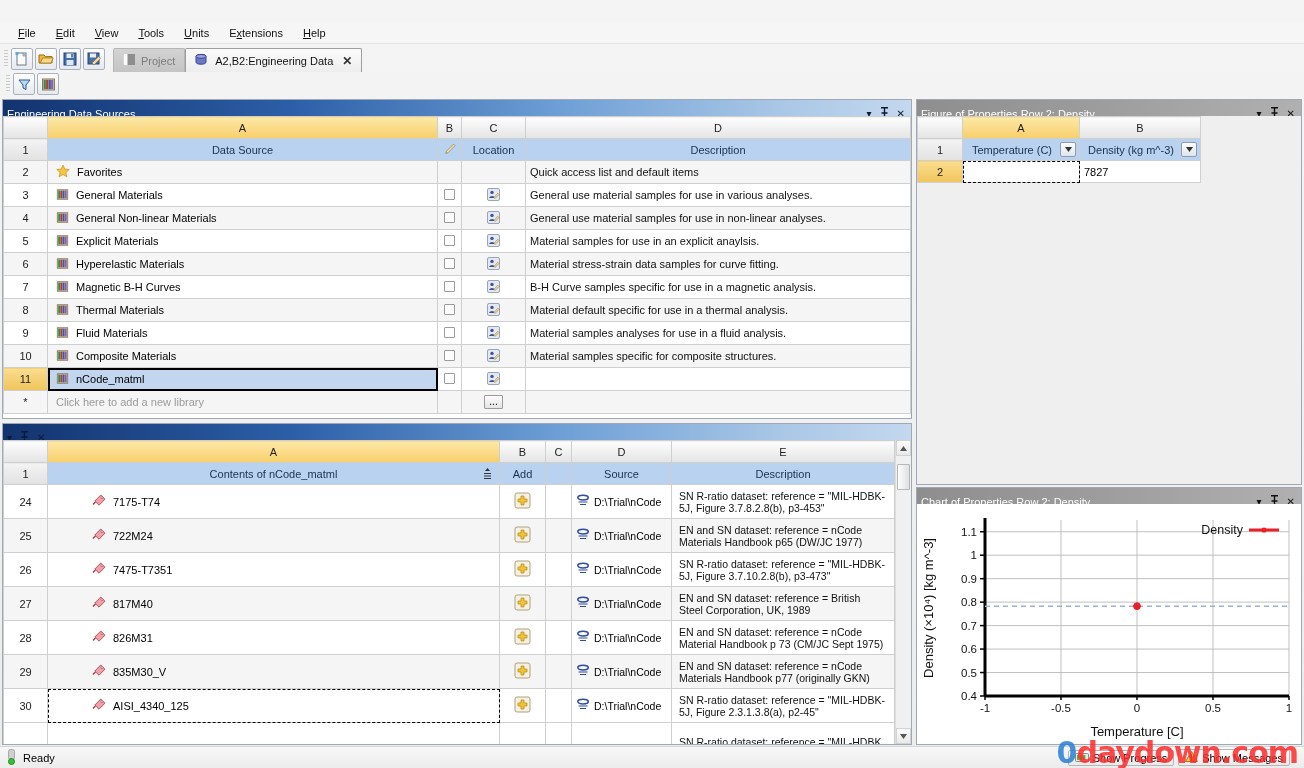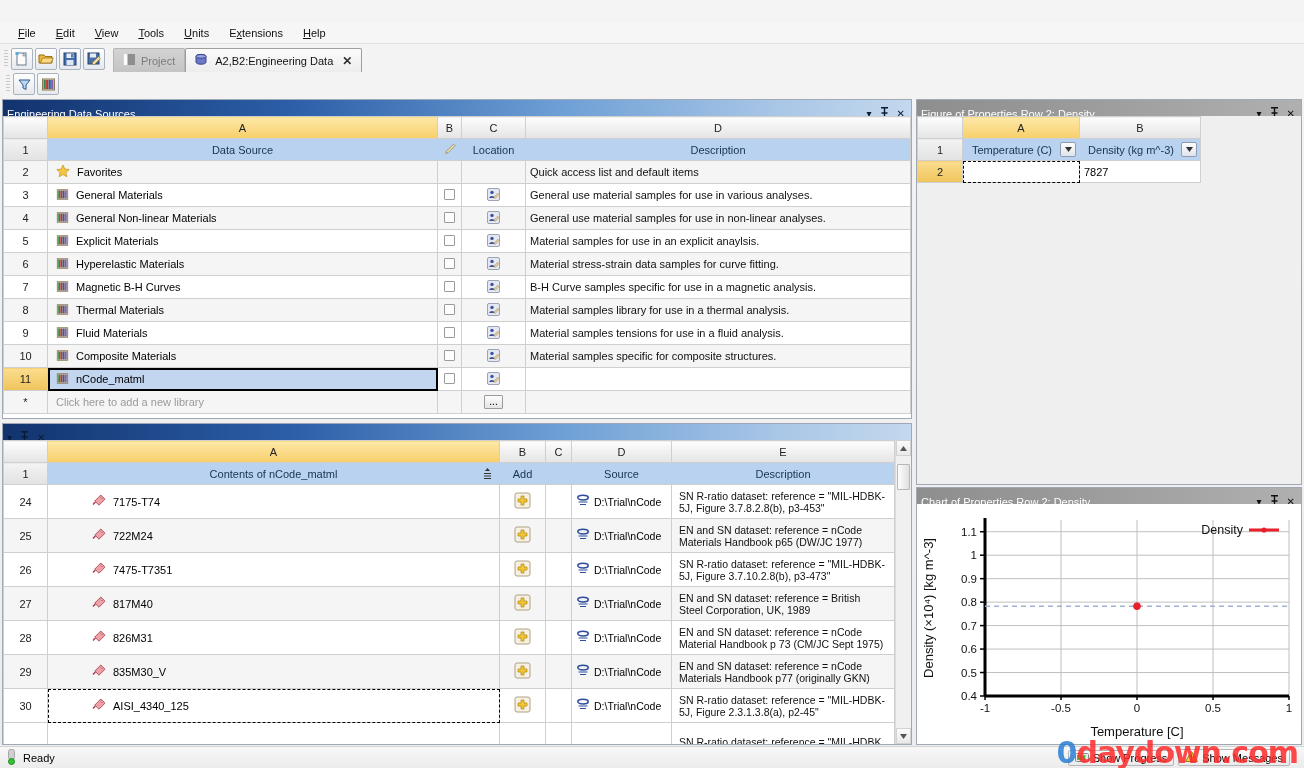--- a/index.html
+++ b/index.html
@@ -464,21 +464,21 @@
             <span>Thermal Materials</span>
                 </span>
               </td>
           <td class="cellcenter"><span class="ck"></span></td>
           <td class="cellcenter"><span><svg width="15" height="15" viewBox="0 0 15 15">
                     <rect x="1.5" y="1.5" width="12" height="12" rx="1.5" fill="#e4e8f0" stroke="#9aa4b4"></rect>
                     <circle cx="6" cy="5.4" r="1.7" fill="#3f4fa0"></circle>
                     <path d="M3 11 C4 8.3 8 8.3 9 11 z" fill="#3f4fa0"></path>
                     <path d="M9 11.5 L13 7.5 L11.8 6.3 L8 10.3 z" fill="#f0d9a4" stroke="#8a6c2a" stroke-width=".5"></path>
                   </svg></span></td>
-          <td class="desc">Material samples library for use in a thermal analysis.</td>
+          <td class="desc">Material default specific for use in a thermal analysis.</td>
         </tr>
         <tr class="datarow">
           <td class="rowhdr">9</td>
           <td class="cell-name">
                 <span class="name-wrap">
             <span><svg width="13" height="13" viewBox="0 0 15 15">
                       <rect x="1.5" y="2" width="12" height="11" fill="#d8ccb4" stroke="#8a7a5a"></rect>
                       <rect x="2.6" y="3" width="2.2" height="9" fill="#2f8b4a"></rect>
                       <rect x="5.1" y="3" width="2.2" height="9" fill="#c2352f"></rect>
                       <rect x="7.6" y="3" width="2.2" height="9" fill="#2f5fa8"></rect>
@@ -487,21 +487,21 @@
             <span>Fluid Materials</span>
                 </span>
               </td>
           <td class="cellcenter"><span class="ck"></span></td>
           <td class="cellcenter"><span><svg width="15" height="15" viewBox="0 0 15 15">
                     <rect x="1.5" y="1.5" width="12" height="12" rx="1.5" fill="#e4e8f0" stroke="#9aa4b4"></rect>
                     <circle cx="6" cy="5.4" r="1.7" fill="#3f4fa0"></circle>
                     <path d="M3 11 C4 8.3 8 8.3 9 11 z" fill="#3f4fa0"></path>
                     <path d="M9 11.5 L13 7.5 L11.8 6.3 L8 10.3 z" fill="#f0d9a4" stroke="#8a6c2a" stroke-width=".5"></path>
                   </svg></span></td>
-          <td class="desc">Material samples tensions for use in a fluid analysis.</td>
+          <td class="desc">Material samples analyses for use in a fluid analysis.</td>
         </tr>
         <tr class="datarow alt">
           <td class="rowhdr">10</td>
           <td class="cell-name">
                 <span class="name-wrap">
             <span><svg width="13" height="13" viewBox="0 0 15 15">
                       <rect x="1.5" y="2" width="12" height="11" fill="#d8ccb4" stroke="#8a7a5a"></rect>
                       <rect x="2.6" y="3" width="2.2" height="9" fill="#2f8b4a"></rect>
                       <rect x="5.1" y="3" width="2.2" height="9" fill="#c2352f"></rect>
                       <rect x="7.6" y="3" width="2.2" height="9" fill="#2f5fa8"></rect>

